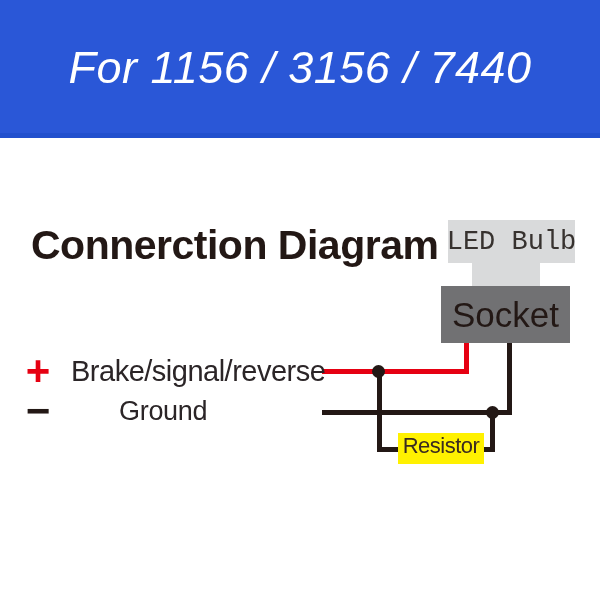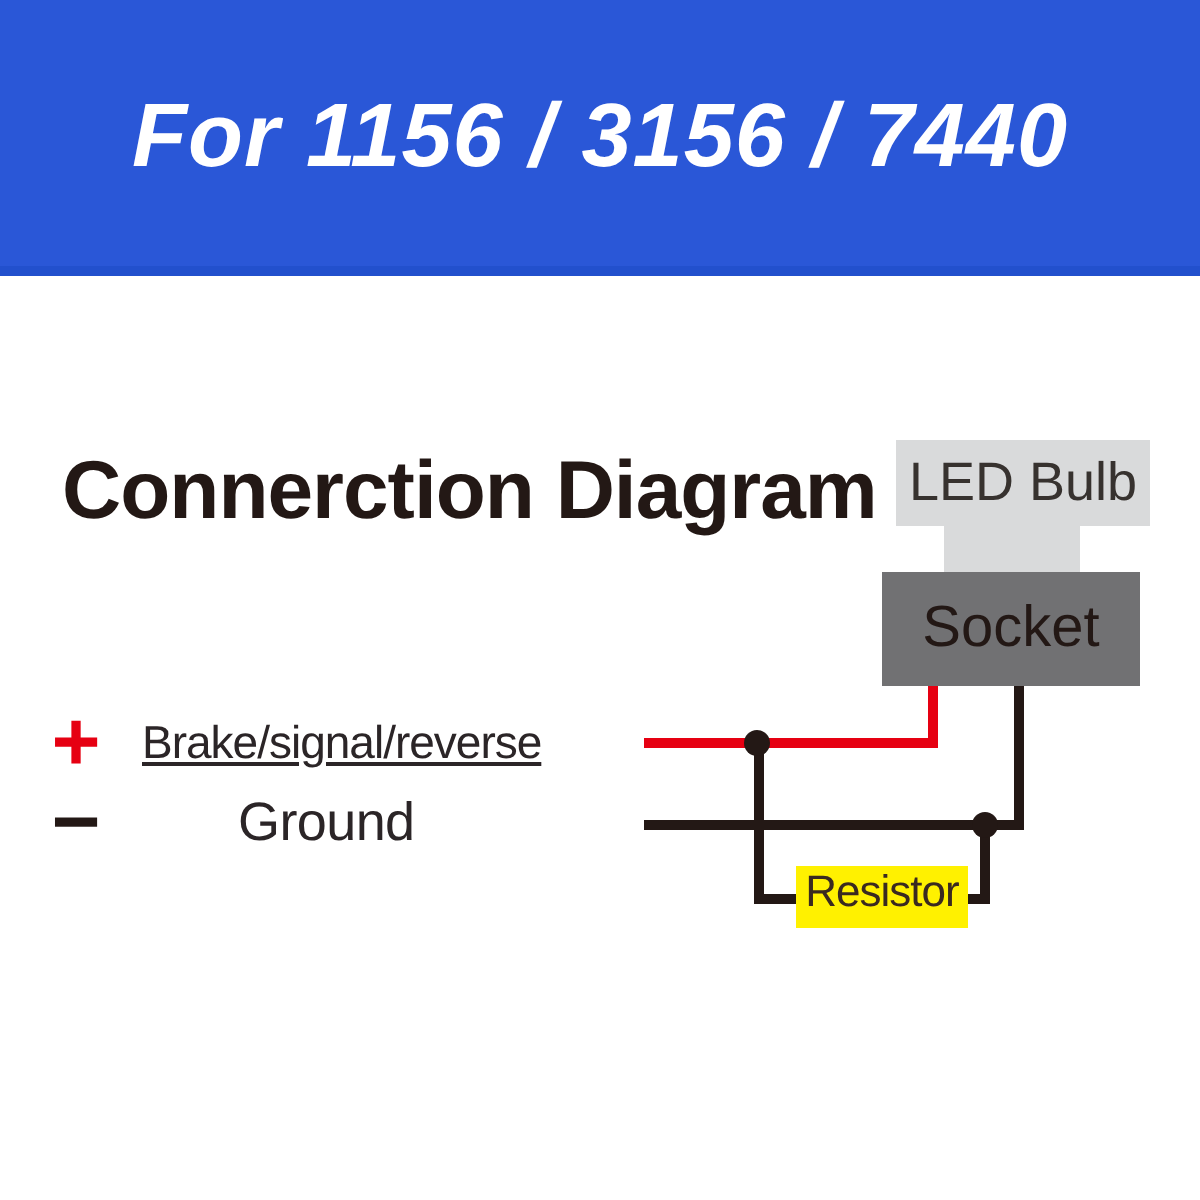--- a/index.html
+++ b/index.html
@@ -10,46 +10,46 @@
   }
   
   .banner{
     position:absolute;left:0;top:0;width:600px;height:138px;
     background:var(--banner_bg,#2a57d7);
     border-bottom:5px solid var(--banner_bg_dark,#2250cd);
     display:flex;align-items:center;justify-content:center;
   }
   .banner-title{
     color:var(--banner_text,#fff);
-    font-size:45px;font-weight:bold;font-style:italic;
+    font-size:45px;font-weight:normal;font-style:italic;
     letter-spacing:0.5px;white-space:nowrap;padding-top:2px;
   }
   
   .heading{
     position:absolute;left:31px;top:222px;
     font-size:41px;font-weight:bold;letter-spacing:-0.5px;
     color:var(--text_dark,#231815);white-space:nowrap;
   }
   
   .bulb-box{
     position:absolute;left:448px;top:220px;width:127px;height:43px;
     background:var(--bulb_bg,#d9dadb);
-    display:flex;align-items:center;justify-content:center;
+    display:flex;align-items:center;justify-content:center;font-family:Liberation Mono, monospace;
   }
   .bulb-label{font-size:27px;color:#37322f;white-space:nowrap;}
   .bulb-neck{
     position:absolute;left:472px;top:262px;width:68px;height:26px;
     background:var(--bulb_bg,#d9dadb);
   }
   .socket-box{
     position:absolute;left:441px;top:286px;width:129px;height:57px;
     background:var(--socket_bg,#717173);
     display:flex;align-items:center;justify-content:center;
   }
-  .socket-label{font-size:29px;color:var(--text_dark,#231815);white-space:nowrap;}
+  .socket-label{font-size:35px;color:var(--text_dark,#231815);white-space:nowrap;}
   
   .wire{position:absolute;background:var(--wire_negative,#231815);}
   .wire.red{background:var(--wire_positive,#e60012);}
   .dot{
     position:absolute;width:13px;height:13px;border-radius:50%;
     background:var(--wire_negative,#231815);
   }
   
   .resistor-box{
     position:absolute;left:398px;top:433px;width:86px;height:31px;
@@ -61,21 +61,21 @@
   .plus-sign{
     position:absolute;left:25px;top:349px;width:26px;height:44px;line-height:44px;
     font-size:42px;font-weight:bold;color:var(--wire_positive,#e60012);text-align:center;
   }
   .minus-sign{
     position:absolute;left:25px;top:389px;width:26px;height:44px;line-height:44px;
     font-size:42px;font-weight:bold;color:var(--text_dark,#231815);text-align:center;
   }
   .positive-label{
     position:absolute;left:71px;top:357px;height:28px;line-height:28px;
-    font-size:23px;letter-spacing:-0.5px;color:#2b2527;white-space:nowrap;text-decoration:underline;
+    font-size:29px;letter-spacing:-0.5px;color:#2b2527;white-space:nowrap;
   }
   .negative-label{
     position:absolute;left:119px;top:397px;height:28px;line-height:28px;
     font-size:27px;letter-spacing:-0.3px;color:#2b2527;white-space:nowrap;
   }
 </style>
 </head>
 <body>
 
 <div class="stage">

